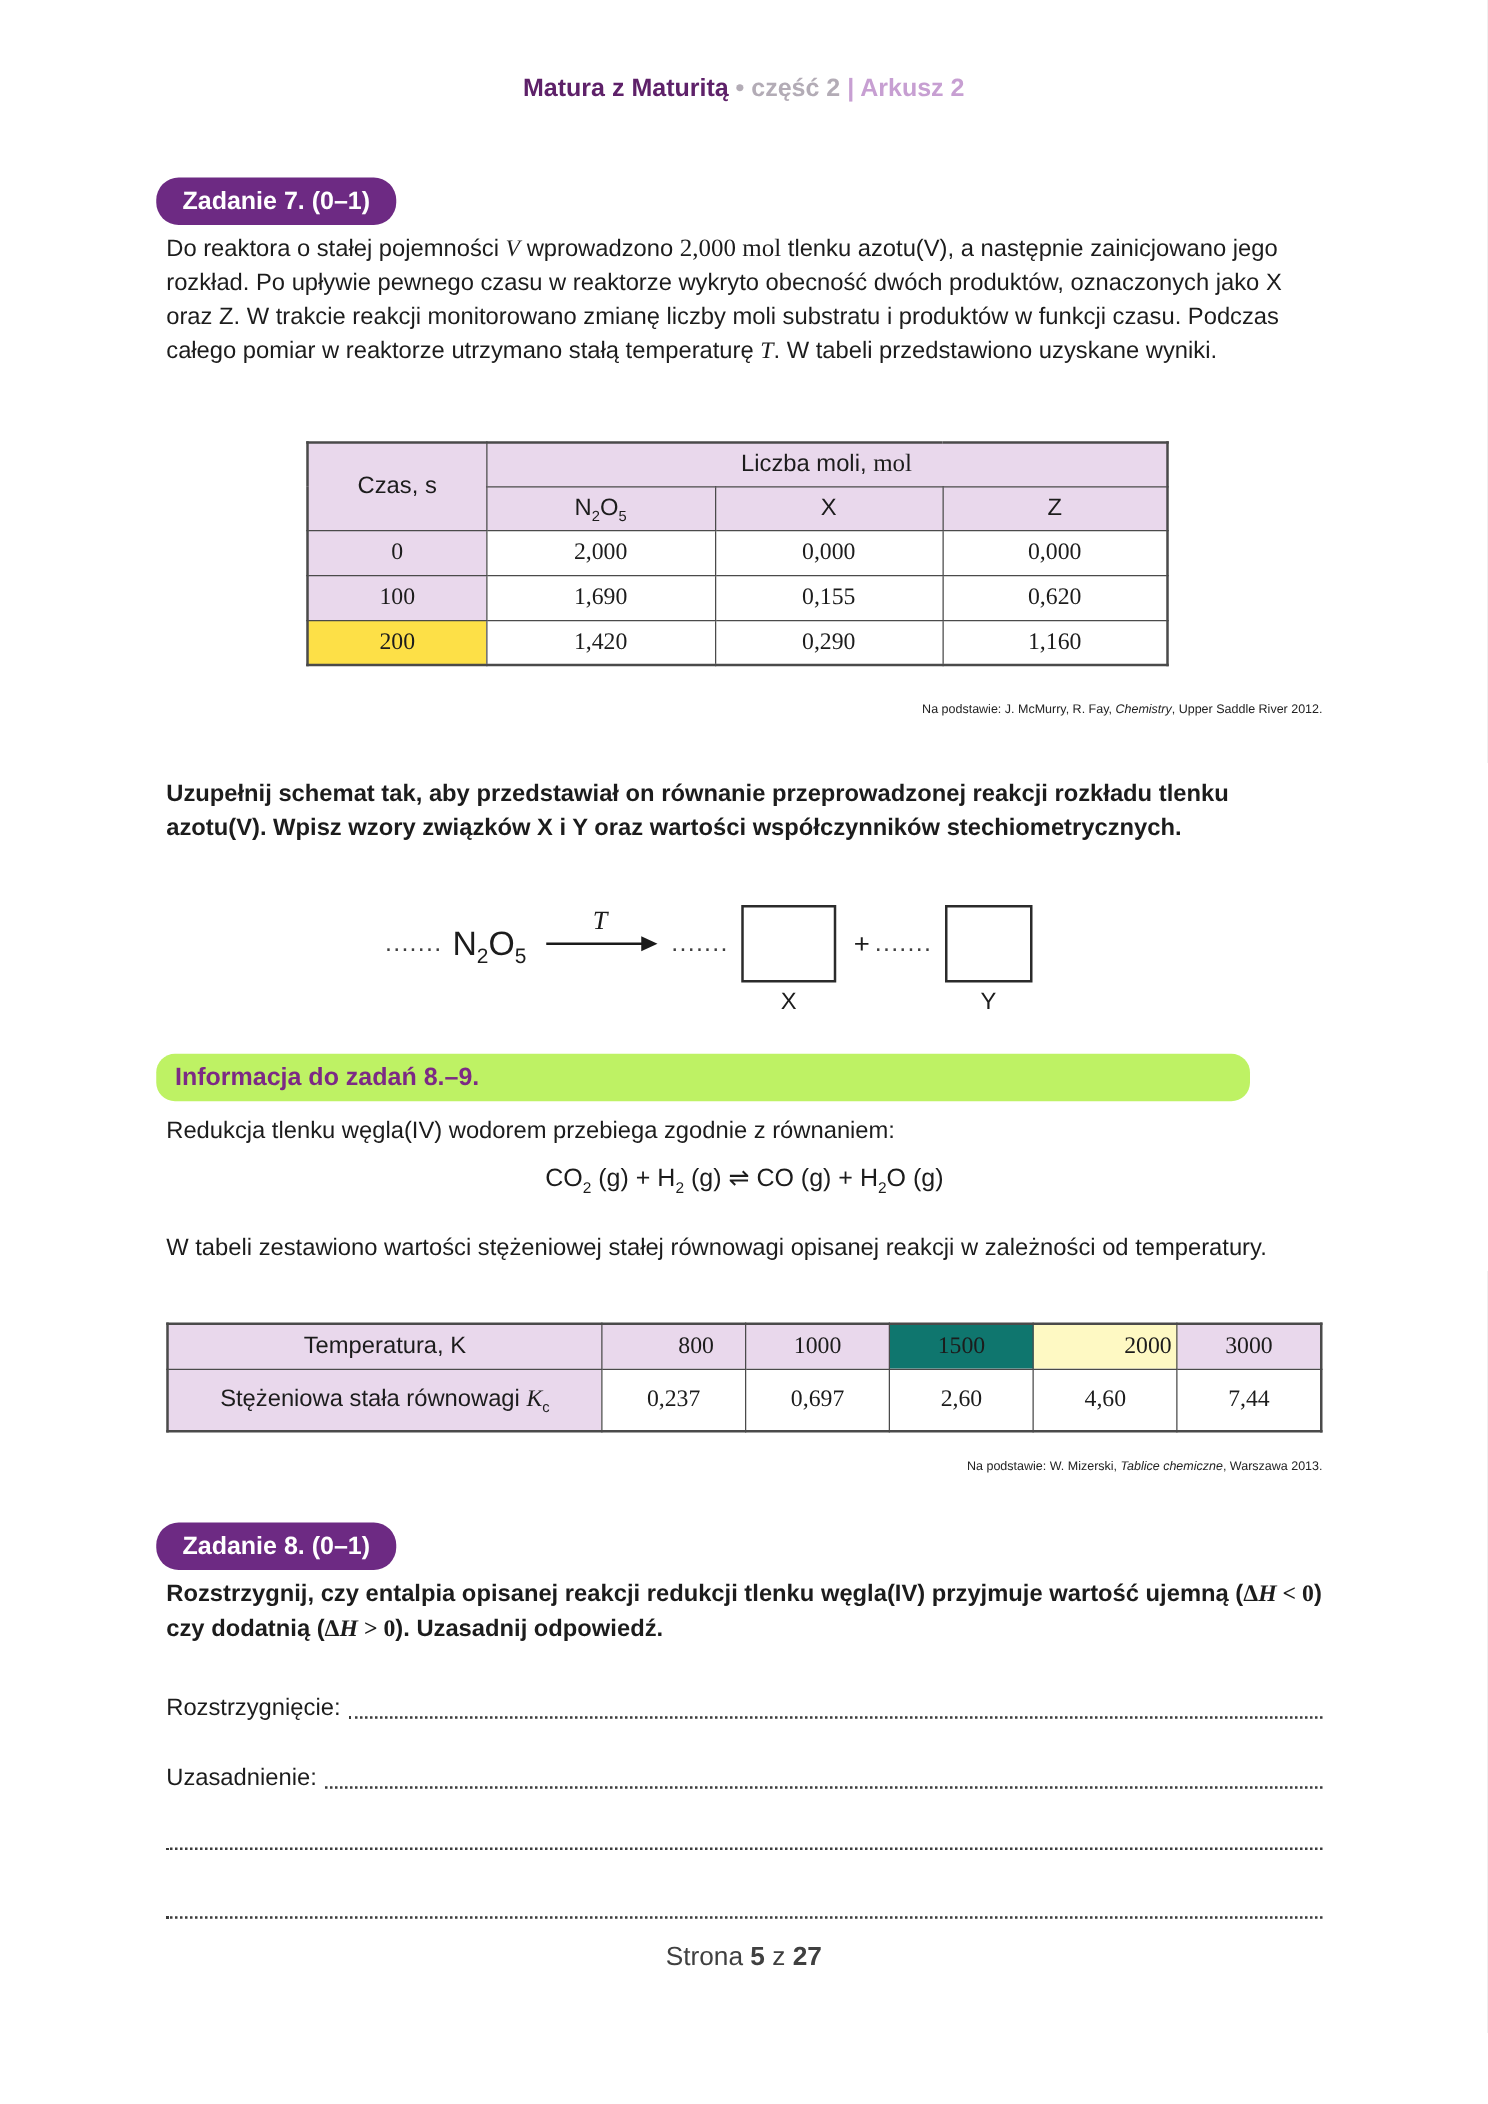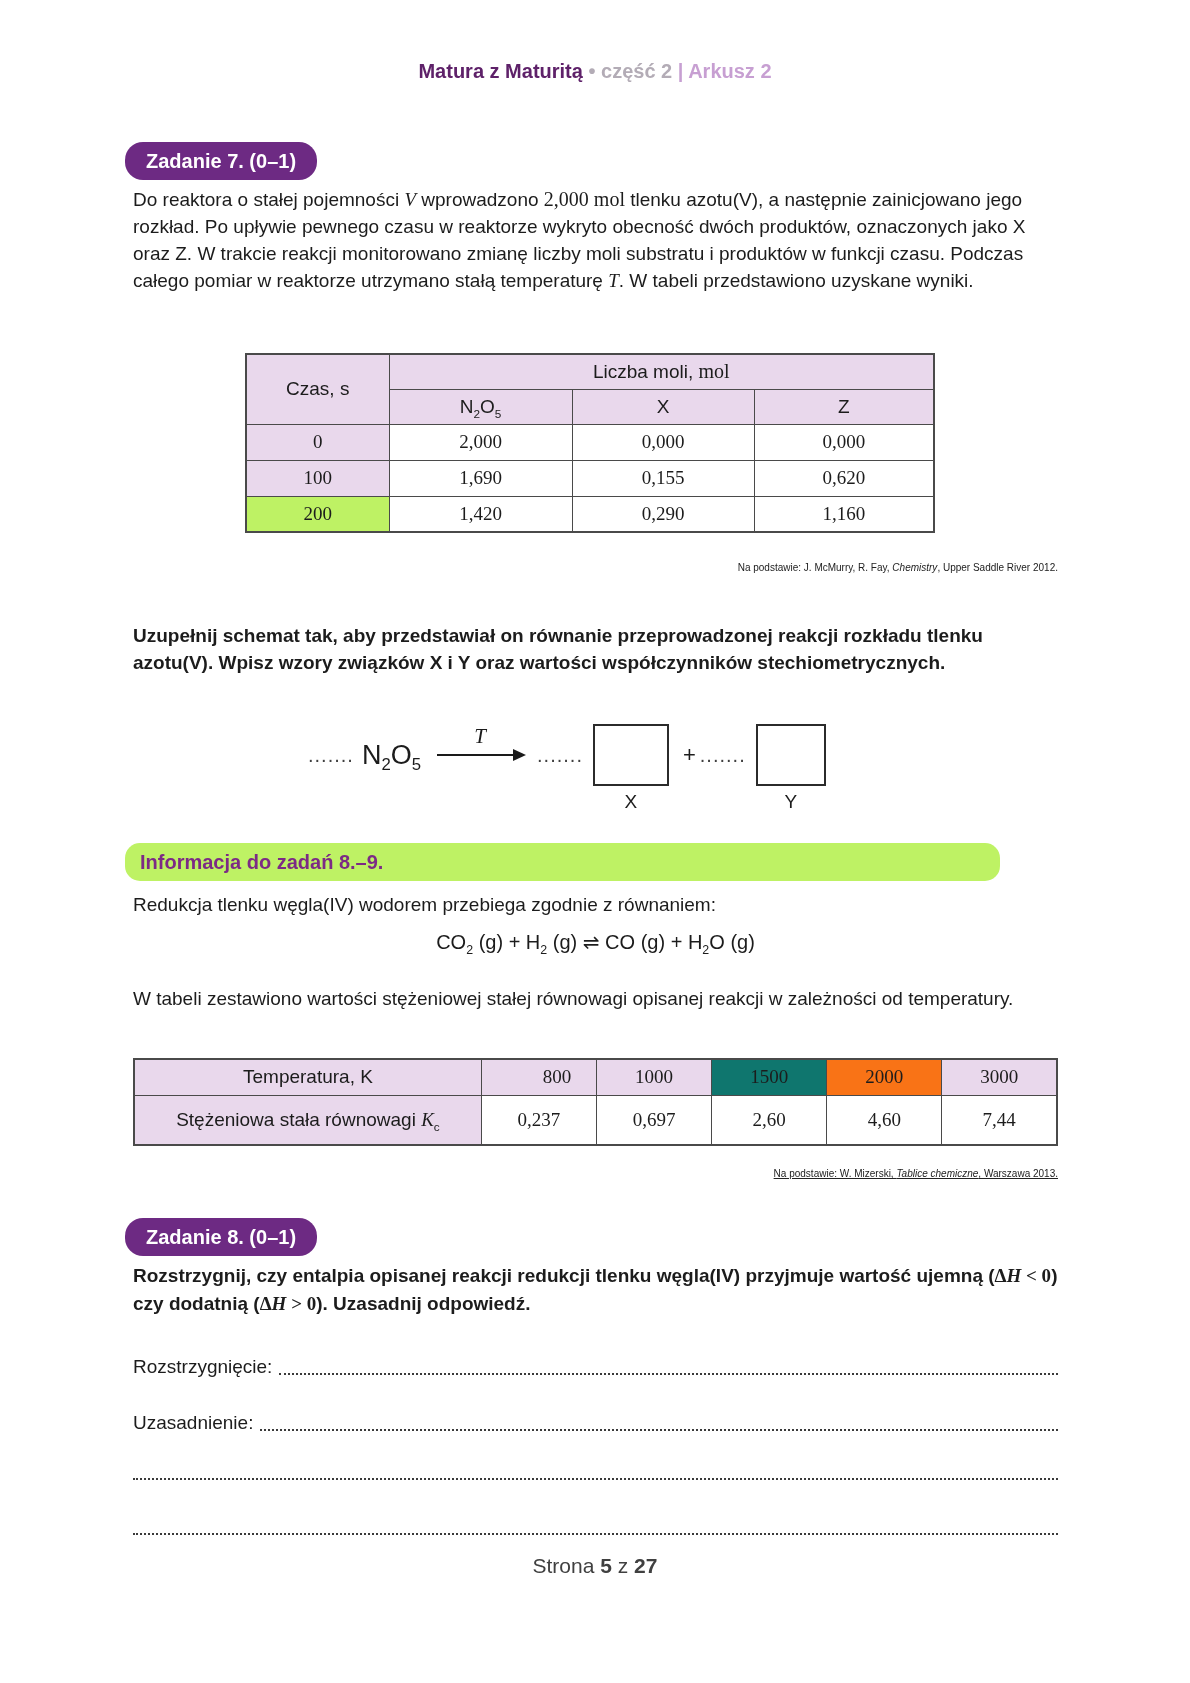--- a/index.html
+++ b/index.html
@@ -121,21 +121,21 @@
       <td class="val">0,000</td>
       <td class="val">0,000</td>
     </tr>
     <tr class="r-data">
       <td class="lav val" style="background:#e9d8ec;">100</td>
       <td class="val">1,690</td>
       <td class="val">0,155</td>
       <td class="val">0,620</td>
     </tr>
     <tr class="r-data">
-      <td class="lav val" style="background:#bef264;">200</td>
+      <td class="lav val" style="background:#fde047;">200</td>
       <td class="val">1,420</td>
       <td class="val">0,290</td>
       <td class="val">1,160</td>
     </tr>
   </tbody>
     </table>
 
   <div class="source" style="top:562px;">
     <span>Na podstawie: J. McMurry, R. Fay, </span><i>Chemistry</i><span>, Upper Saddle River 2012.</span>
   </div>
@@ -179,35 +179,35 @@
         <col style="width:115px">
         <col style="width:115px">
         <col style="width:115px">
       </colgroup>
     <tbody>
         <tr class="r-top">
       <td class="lav">Temperatura, K</td>
       <td class="lav val" style="background:#e9d8ec;padding-left:40px;">800</td>
       <td class="lav val" style="background:#e9d8ec;">1000</td>
       <td class="lav val" style="background:#0f766e;">1500</td>
-      <td class="lav val" style="background:#f97316;">2000</td>
+      <td class="lav val" style="background:#fef9c3;text-align:right;">2000</td>
       <td class="lav val" style="background:#e9d8ec;">3000</td>
     </tr>
     <tr class="r-bot">
       <td class="lav"><span>Stężeniowa stała równowagi </span><span class="mathit">K</span><sub>c</sub></td>
       <td class="val">0,237</td>
       <td class="val">0,697</td>
       <td class="val">2,60</td>
       <td class="val">4,60</td>
       <td class="val">7,44</td>
     </tr>
   </tbody>
     </table>
 
-  <div class="source" style="top:1168px;text-decoration:underline;">
+  <div class="source" style="top:1168px;">
     <span>Na podstawie: W. Mizerski, </span><i>Tablice chemiczne</i><span>, Warszawa 2013.</span>
   </div>
 
   <div class="badge" style="top:1218px;">Zadanie 8. (0–1)</div>
 
   <p class="para bold" style="top:1262px; line-height:28px;">
     <span>Rozstrzygnij, czy entalpia opisanej reakcji redukcji tlenku węgla(IV) przyjmuje wartość ujemną (</span><span class="mathbold">Δ</span><span class="mathboldit">H</span><span class="mathbold"> &lt; 0</span><span>) czy dodatnią (</span><span class="mathbold">Δ</span><span class="mathboldit">H</span><span class="mathbold"> &gt; 0</span><span>). Uzasadnij odpowiedź.</span>
   </p>
 
   <div class="ansrow" style="top:1352px;">

